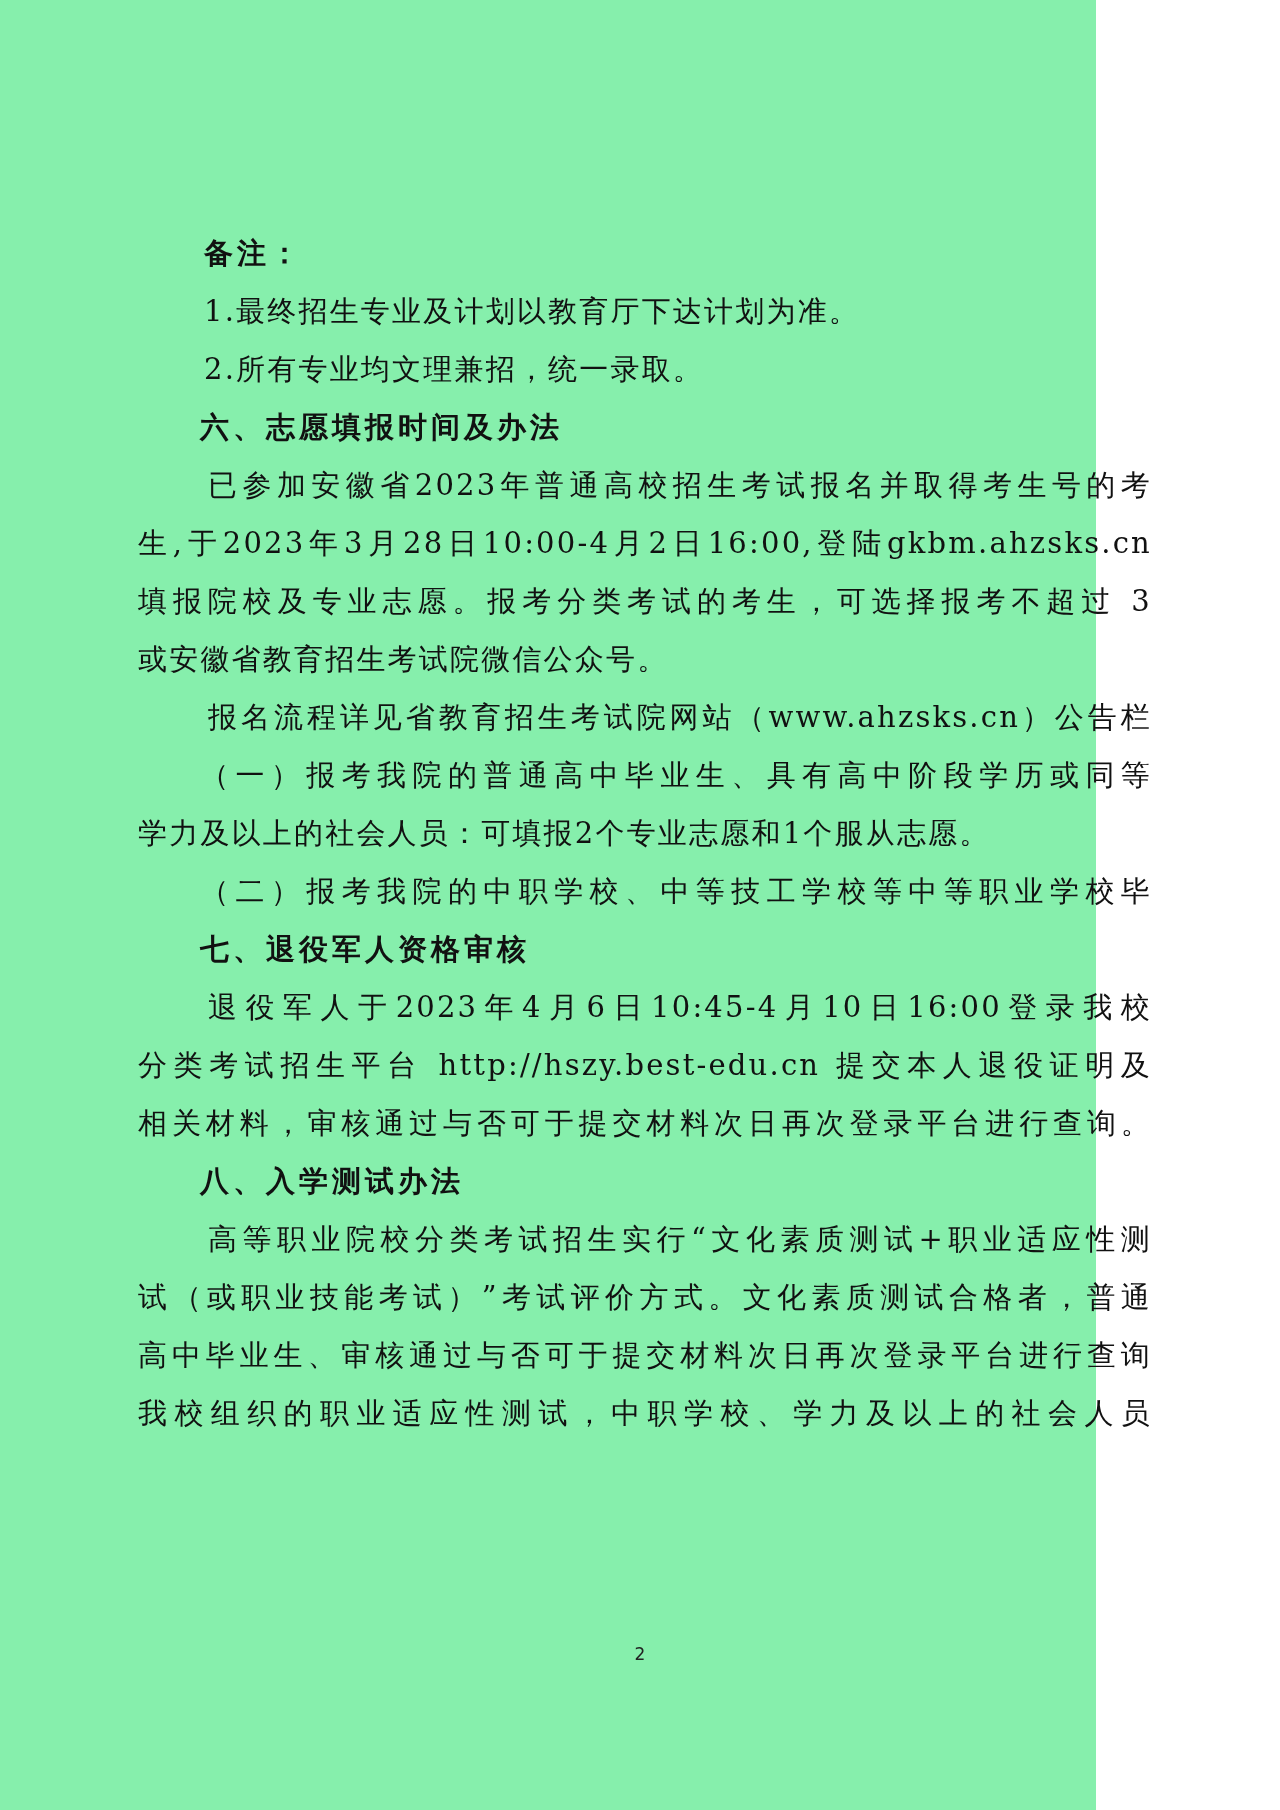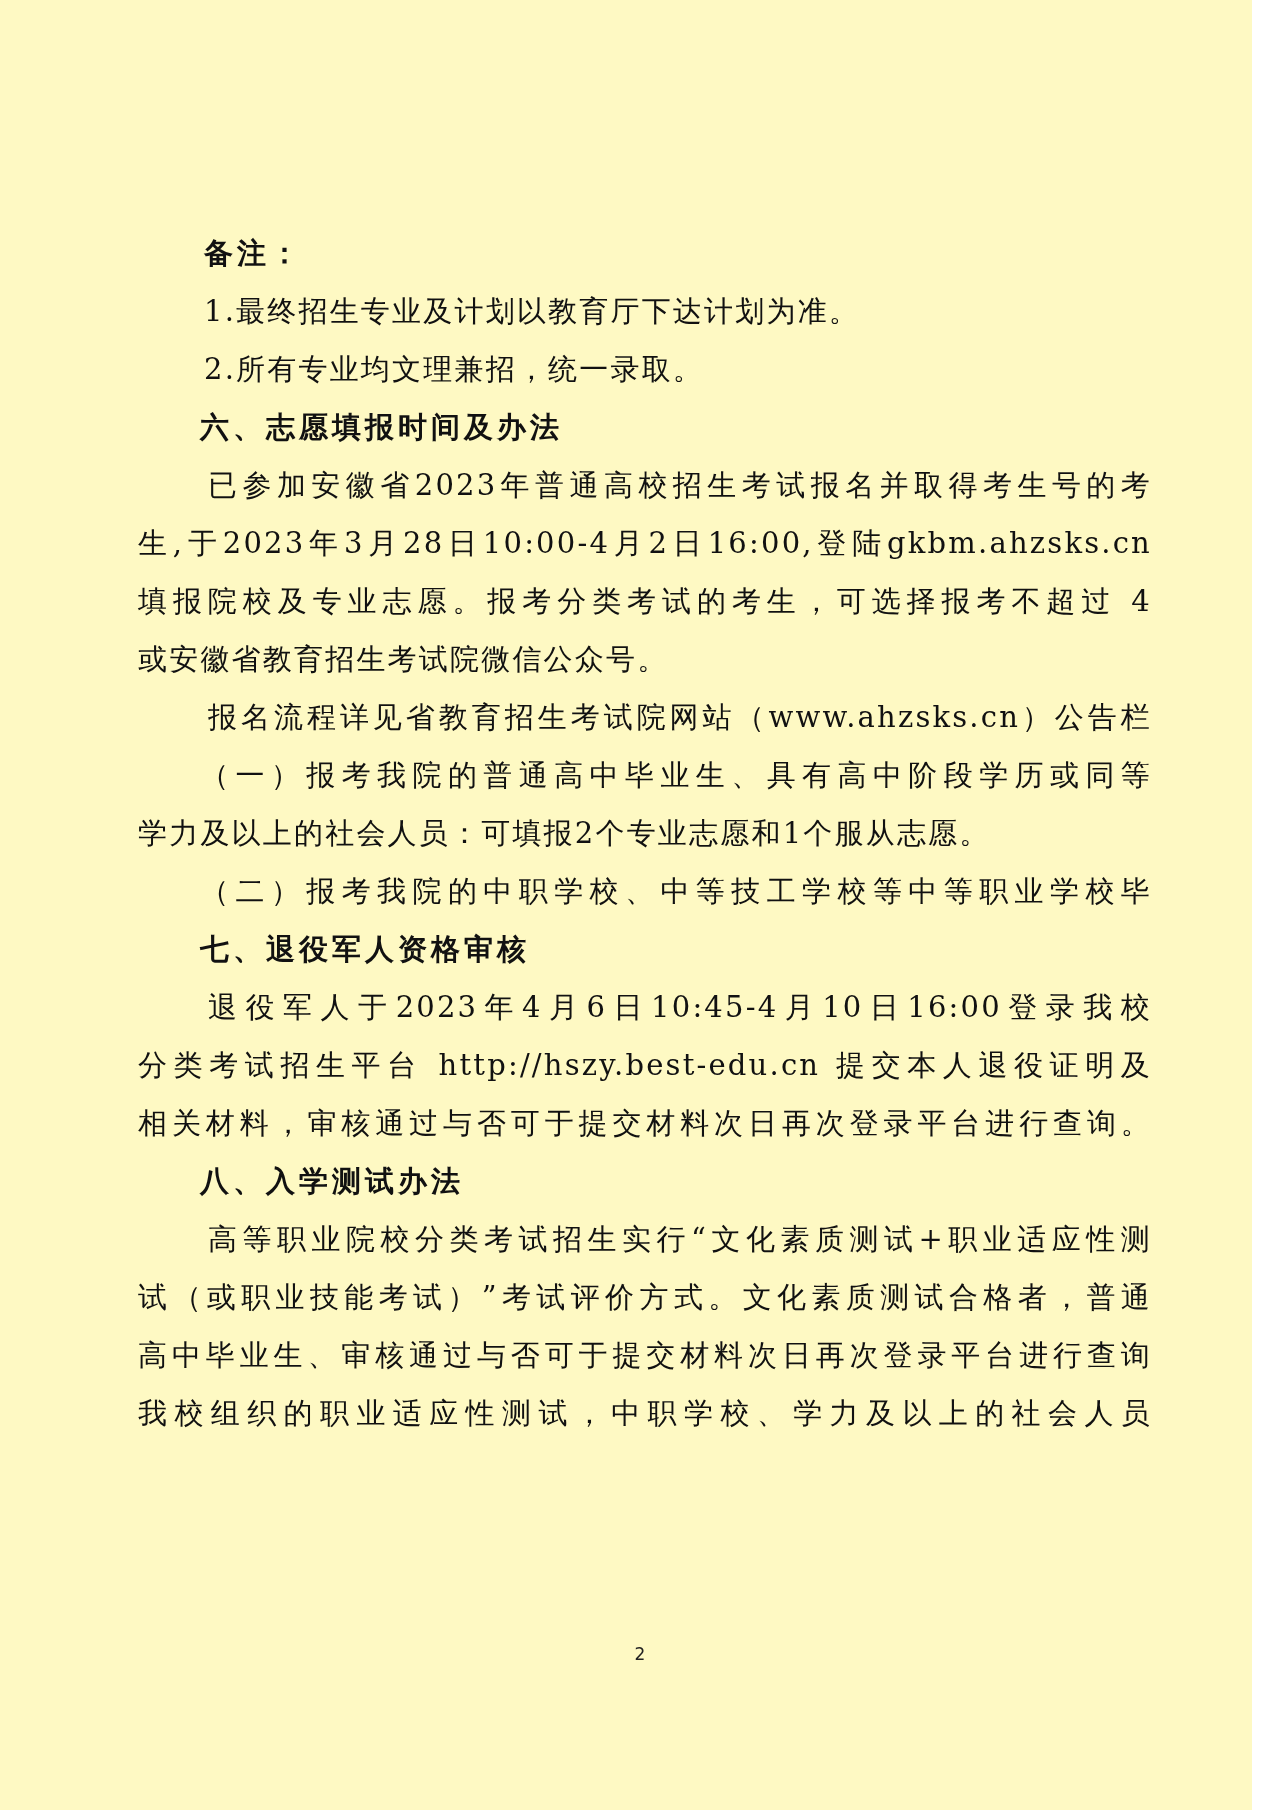--- a/index.html
+++ b/index.html
@@ -12,23 +12,23 @@
       height: 1810px;
       position: relative;
       overflow: hidden;
       font-family: "DejaVu Serif", "Liberation Serif", serif;
       color: #111111;
     }
     .page {
       position: absolute;
       left: 0;
       top: 0;
-      width: 1252px;
+      width: 1096px;
       height: 1810px;
-      background: #fef9c3;
+      background: #86efac;
     }
     .content {
       position: absolute;
       left: 138px;
       top: 224px;
       width: 1014px;
     }
     .line {
       height: 58px;
       line-height: 58px;
@@ -86,21 +86,21 @@
 <div class="page">
   <div class="content">
 
     <div class="line heading note-head">备注：</div>
     <div class="line note-item">1.最终招生专业及计划以教育厅下达计划为准。</div>
     <div class="line note-item">2.所有专业均文理兼招，统一录取。</div>
 
     <div class="line heading indent-sm">六、志愿填报时间及办法</div>
     <div class="line indent">已参加安徽省2023年普通高校招生考试报名并取得考生号的考</div>
     <div class="line">生,于2023年3月28日10:00-4月2日16:00,登陆gkbm.ahzsks.cn</div>
-    <div class="line">填报院校及专业志愿。报考分类考试的考生，可选择报考不超过 4</div>
+    <div class="line">填报院校及专业志愿。报考分类考试的考生，可选择报考不超过 3</div>
 
     <div class="line last">或安徽省教育招生考试院微信公众号。</div>
     <div class="line indent">报名流程详见省教育招生考试院网站（www.ahzsks.cn）公告栏</div>
 
     <div class="line indent-sm">（一）报考我院的普通高中毕业生、具有高中阶段学历或同等</div>
     <div class="line last">学力及以上的社会人员：可填报2个专业志愿和1个服从志愿。</div>
 
     <div class="line indent-sm">（二）报考我院的中职学校、中等技工学校等中等职业学校毕</div>
 
     <div class="line heading indent-sm">七、退役军人资格审核</div>

